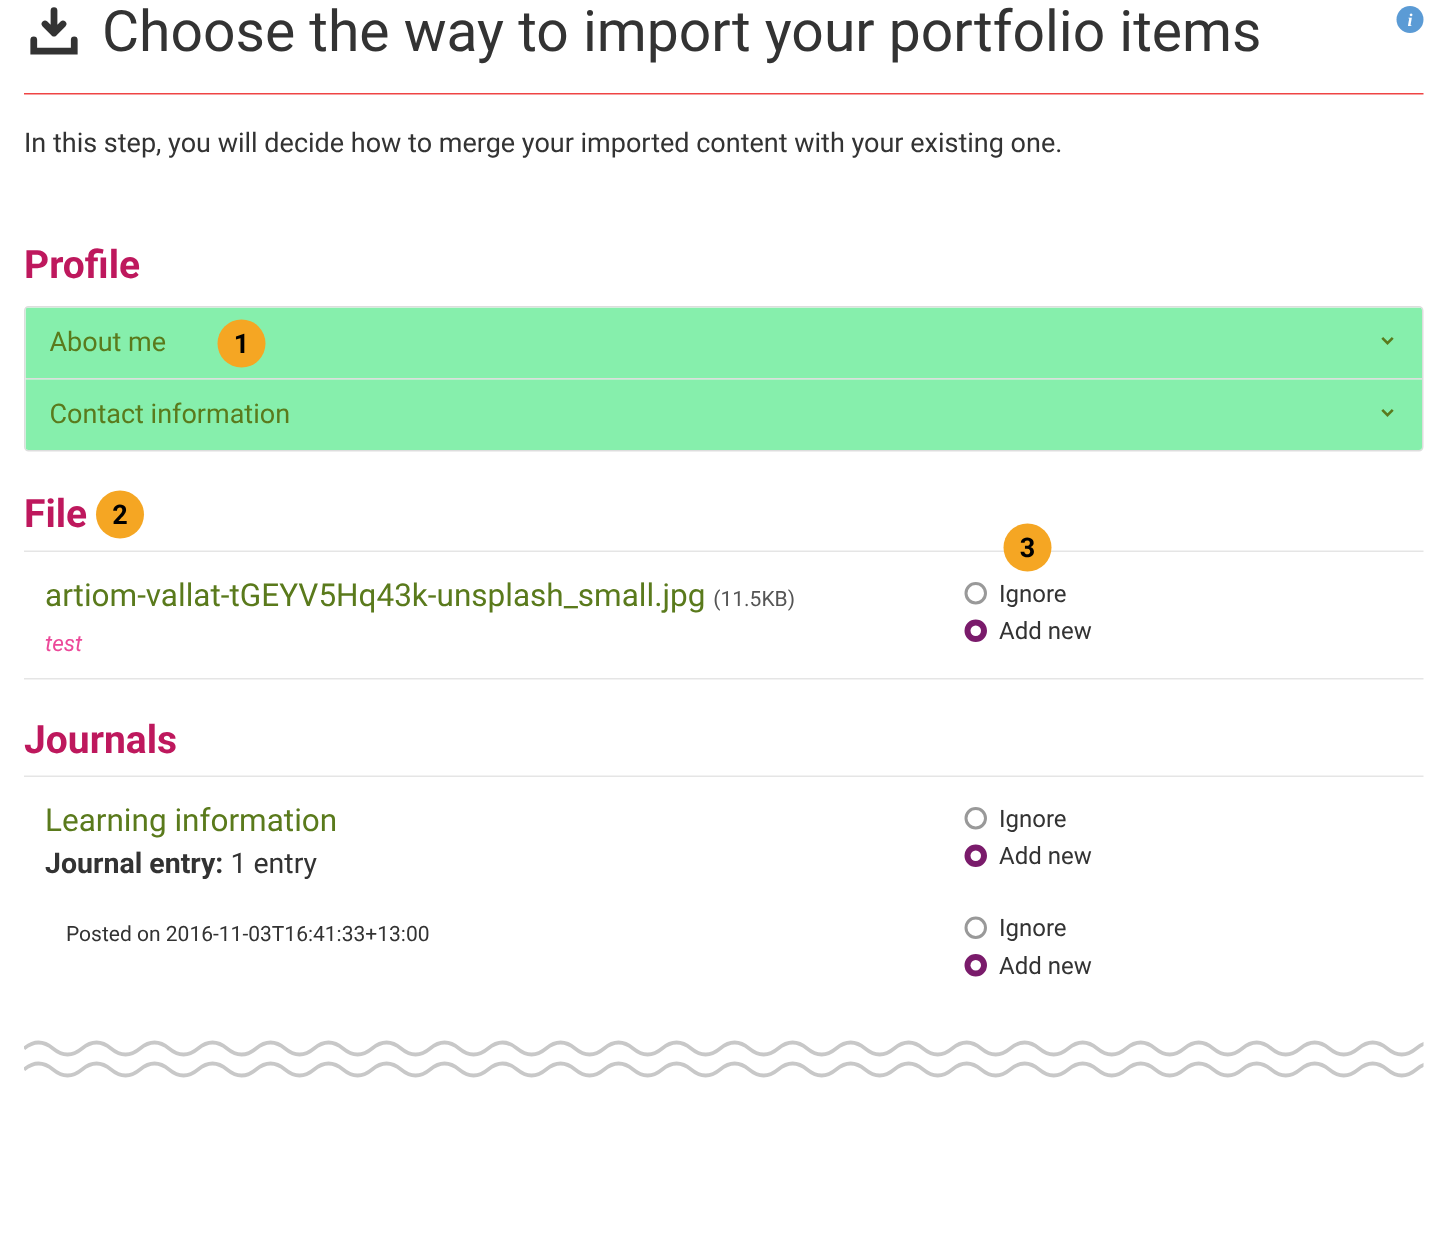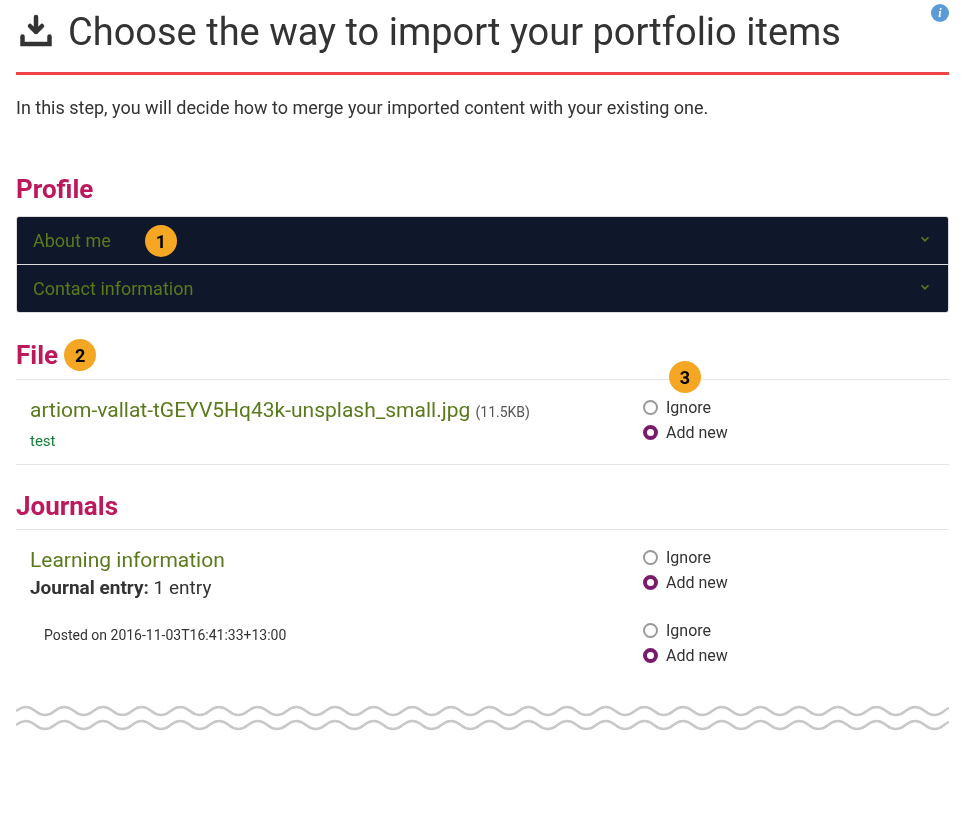--- a/index.html
+++ b/index.html
@@ -6,22 +6,22 @@
   body {
     font-family: -apple-system, BlinkMacSystemFont, "Segoe UI", Roboto, "Helvetica Neue", Arial, sans-serif;
     color: #333;
     background: #fff;
     width: 965px;
     padding: 0 16px 20px 16px;
   }
   .header {
     display: flex;
     align-items: center;
-    border-bottom: 3px solid #ef4444;
-    padding: 10px 0 18px 0;
+    border-bottom: 1px solid #ef4444;
+    padding: 0 0 18px 0;
     position: relative;
   }
   .header-icon {
     width: 40px;
     height: 36px;
     display: flex;
     align-items: center;
     justify-content: center;
     color: #333;
     margin-right: 12px;
@@ -69,21 +69,21 @@
   }
   .accordion-item {
     border-bottom: 1px solid #ddd;
   }
   .accordion-item:last-child { border-bottom: none; }
   .accordion-header {
     display: flex;
     align-items: center;
     padding: 13px 16px;
     cursor: pointer;
-    background: #0f172a;
+    background: #86efac;
     position: relative;
   }
   .accordion-label {
     color: #5a7a1c;
     font-size: 18px;
   }
   .chevron {
     margin-left: auto;
     color: #5a7a1c;
   }
@@ -114,23 +114,24 @@
     font-weight: 400;
     margin-bottom: 4px;
   }
   .entry-title .size {
     color: #555;
     font-size: 14px;
     font-weight: 400;
     margin-top: 32px;
   }
   .entry-sub {
-    color: #15803d;
+    color: #ec4899;
     font-size: 15px;
     margin-top: 10px;
+    font-style: italic;
   }
   .journal-entry-meta {
     color: #333;
     font-size: 19px;
     margin-top: 4px;
   }
   .journal-entry-meta strong { font-weight: 700; }
   .entry-actions {
     width: 300px;
     padding-left: 8px;

